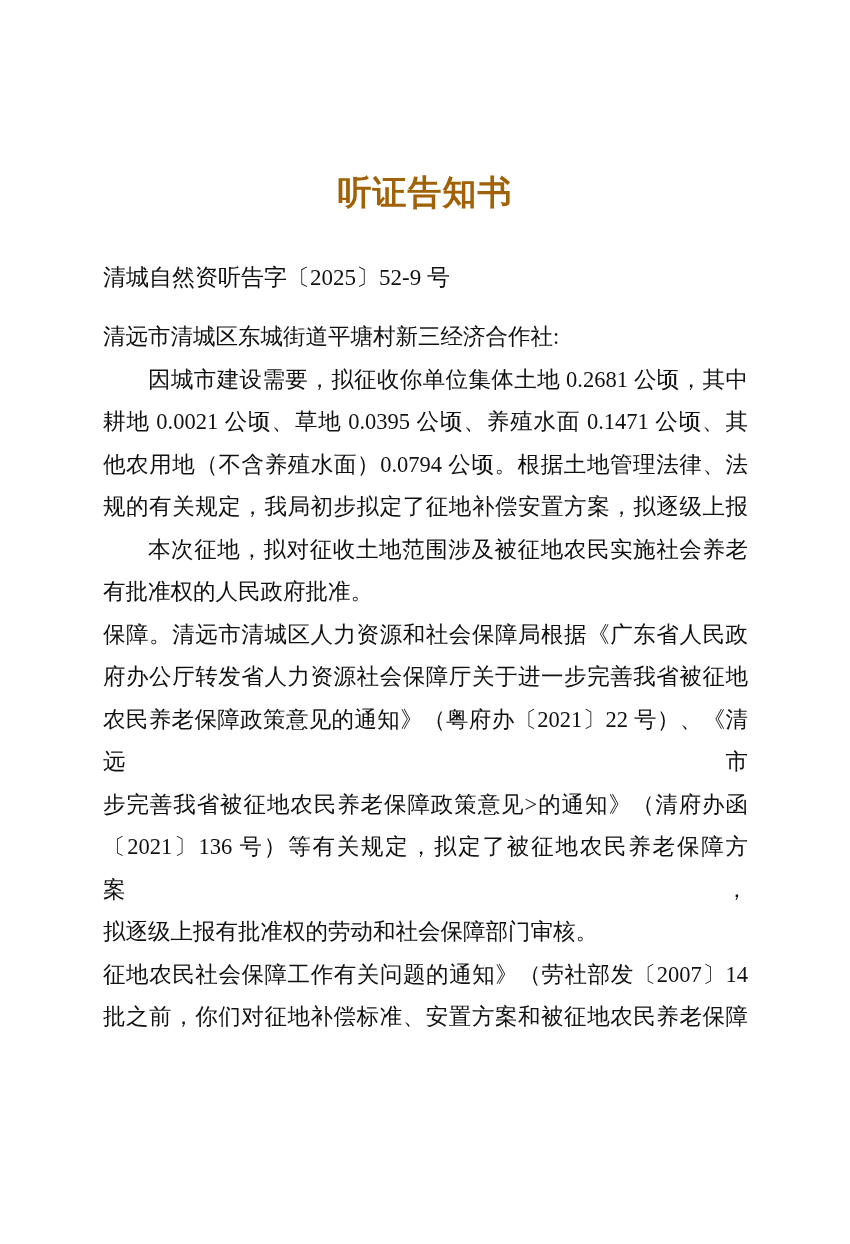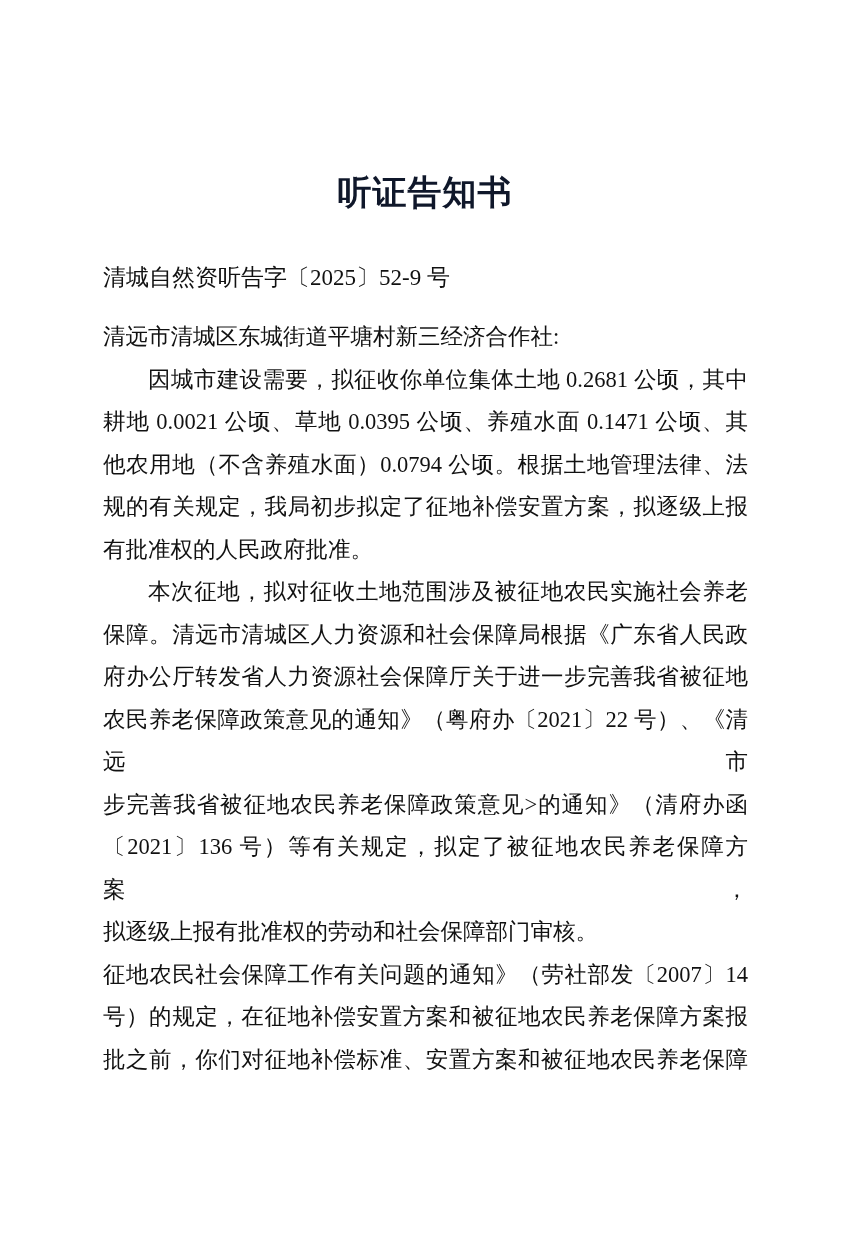--- a/index.html
+++ b/index.html
@@ -19,21 +19,21 @@
   .doc-title {
     position: absolute;
     top: 174px;
     left: 0;
     right: 0;
     text-align: center;
     font-size: 34px;
     line-height: 38px;
     font-weight: bold;
     letter-spacing: 1px;
-    color: #0f172a;
+    color: #a16207;
   }
   .doc-number {
     position: absolute;
     top: 262px;
     left: 103px;
     width: 642px;
     text-align: left;
     font-size: 23px;
     line-height: 32px;
     white-space: nowrap;
@@ -65,25 +65,24 @@
 
   <div class="doc-number">清城自然资听告字〔2025〕52-9 号</div>
 
   <div class="doc-body">
     <div class="line">清远市清城区东城街道平塘村新三经济合作社:</div>
 
   <div class="line indent justify">因城市建设需要，拟征收你单位集体土地 0.2681 公顷，其中</div>
       <div class="line justify">耕地 0.0021 公顷、草地 0.0395 公顷、养殖水面 0.1471 公顷、其</div>
       <div class="line justify">他农用地（不含养殖水面）0.0794 公顷。根据土地管理法律、法</div>
       <div class="line justify">规的有关规定，我局初步拟定了征地补偿安置方案，拟逐级上报</div>
+      <div class="line indent justify">本次征地，拟对征收土地范围涉及被征地农民实施社会养老</div>
       <div class="line">有批准权的人民政府批准。</div>
-      <div class="line indent justify">本次征地，拟对征收土地范围涉及被征地农民实施社会养老</div>
       <div class="line justify">保障。清远市清城区人力资源和社会保障局根据《广东省人民政</div>
       <div class="line justify">府办公厅转发省人力资源社会保障厅关于进一步完善我省被征地</div>
       <div class="line justify">农民养老保障政策意见的通知》（粤府办〔2021〕22 号）、《清远市</div>
       <div class="line justify">步完善我省被征地农民养老保障政策意见&gt;的通知》（清府办函</div>
       <div class="line justify">〔2021〕136 号）等有关规定，拟定了被征地农民养老保障方案，</div>
       <div class="line">拟逐级上报有批准权的劳动和社会保障部门审核。</div>
       <div class="line justify">征地农民社会保障工作有关问题的通知》（劳社部发〔2007〕14</div>
-      <div class="line justify">号）的规定，在征地补偿安置方案和被征地农民养老保障方案报</div>
       <div class="line justify">批之前，你们对征地补偿标准、安置方案和被征地农民养老保障</div>
     </div>
 </div>
 
 </body></html>

